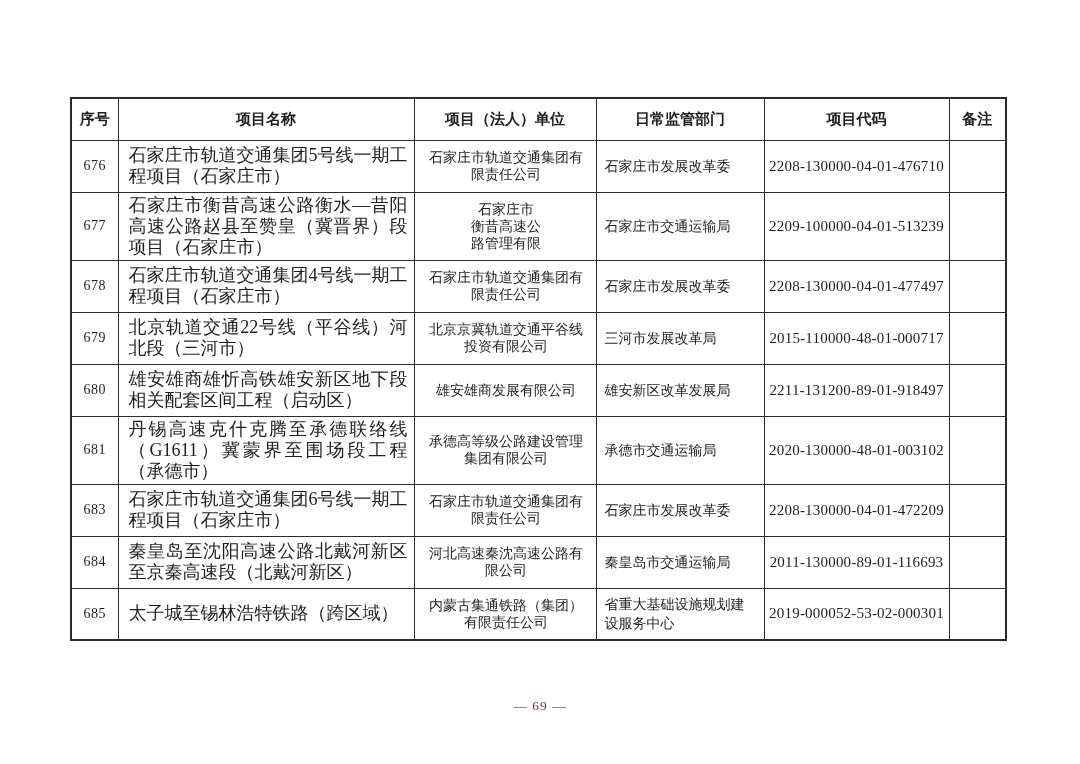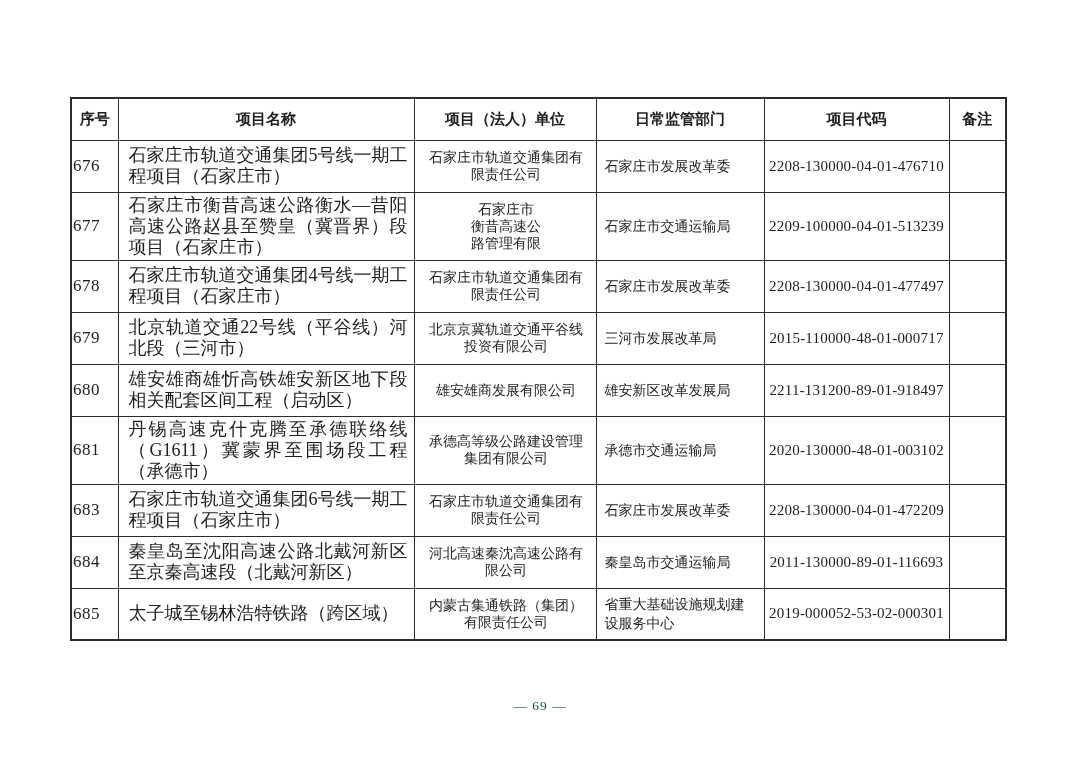--- a/index.html
+++ b/index.html
@@ -37,22 +37,22 @@
   }
   thead tr { height: 42px; }
   tbody tr { height: 52px; }
   th {
     font-weight: bold;
     font-size: 15px;
     text-align: center;
     padding: 0 2px;
   }
   td.c-no {
-    text-align: left;
-    font-size: 17px;
+    text-align: center;
+    font-size: 14px;
     letter-spacing: 0.5px;
   }
   td.c-name {
     font-size: 18px;
     line-height: 21px;
     text-align: justify;
     padding: 2px 6px 2px 10px;
     font-family: Liberation Serif, serif;
   }
   td.c-unit {
@@ -74,21 +74,21 @@
     padding: 0 2px;
   }
   td.c-remark { }
   .footer {
     position: absolute;
     left: 0;
     top: 698px;
     width: 100%;
     text-align: center;
     font-size: 13.5px;
-    color: #14532d;
+    color: #701a75;
     letter-spacing: 1px;
   }
 </style>
 </head>
 <body>
 
 <div class="page">
 
   <table class="project-table">
     <colgroup>

